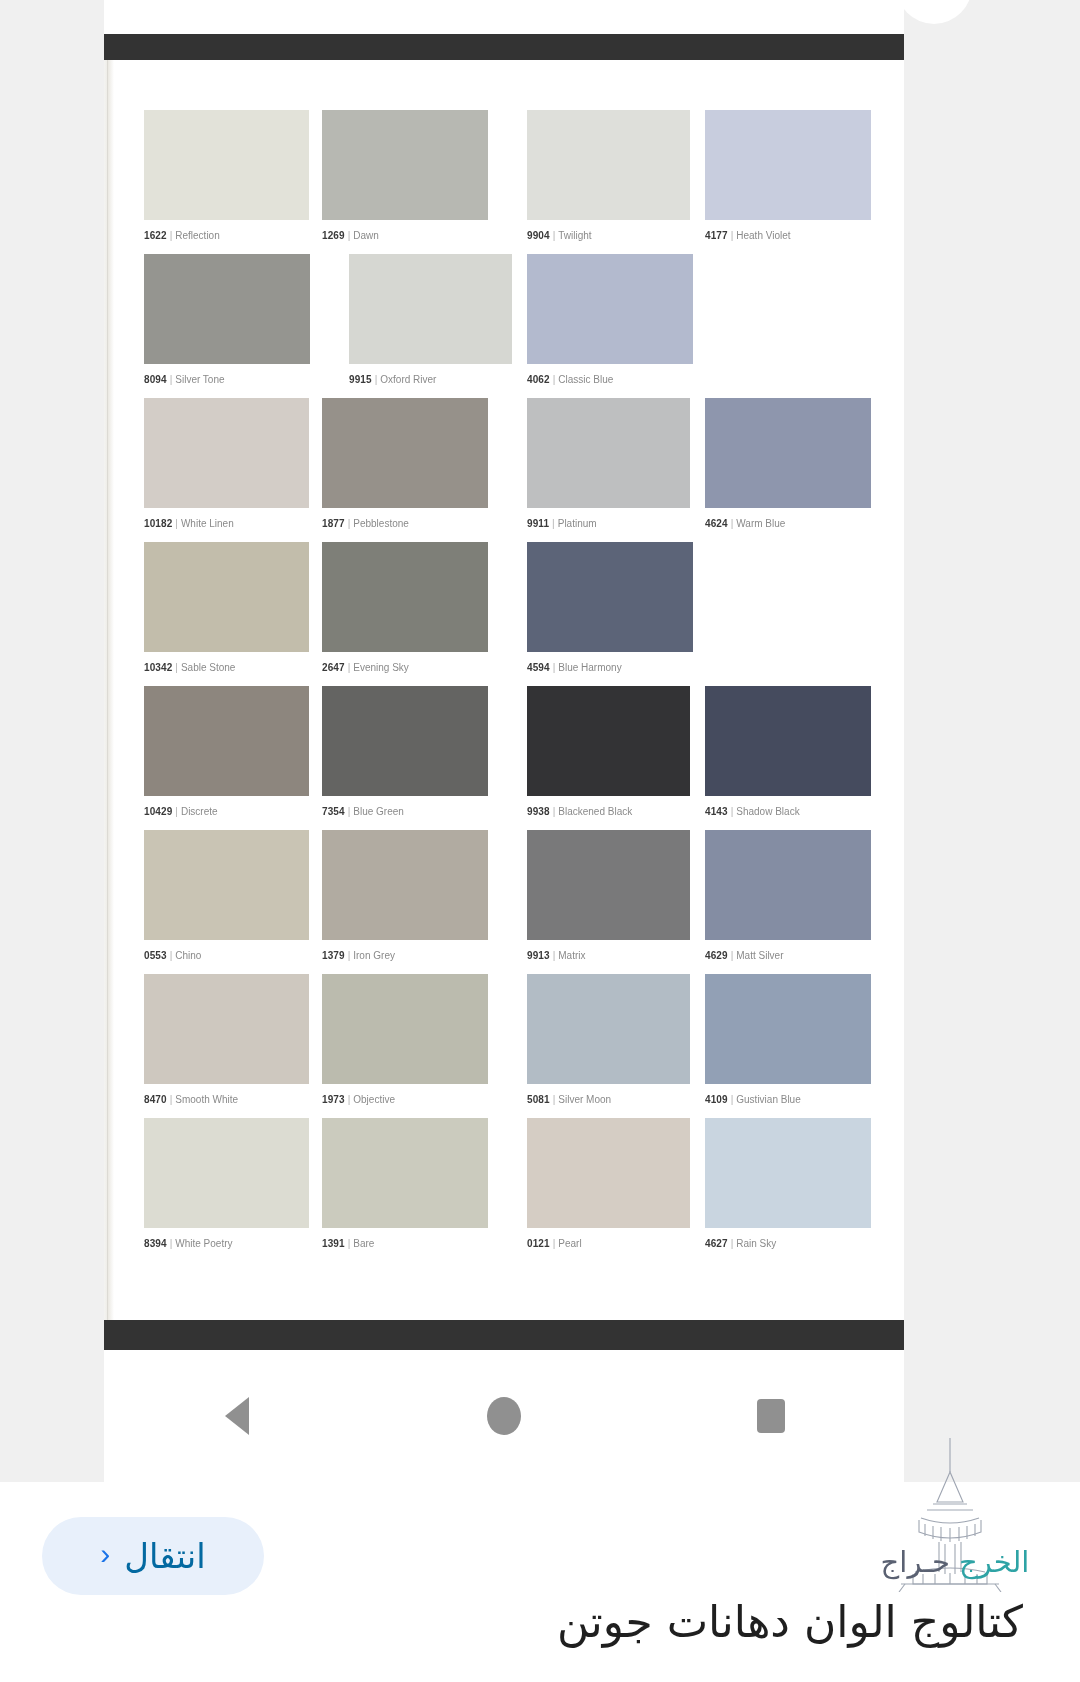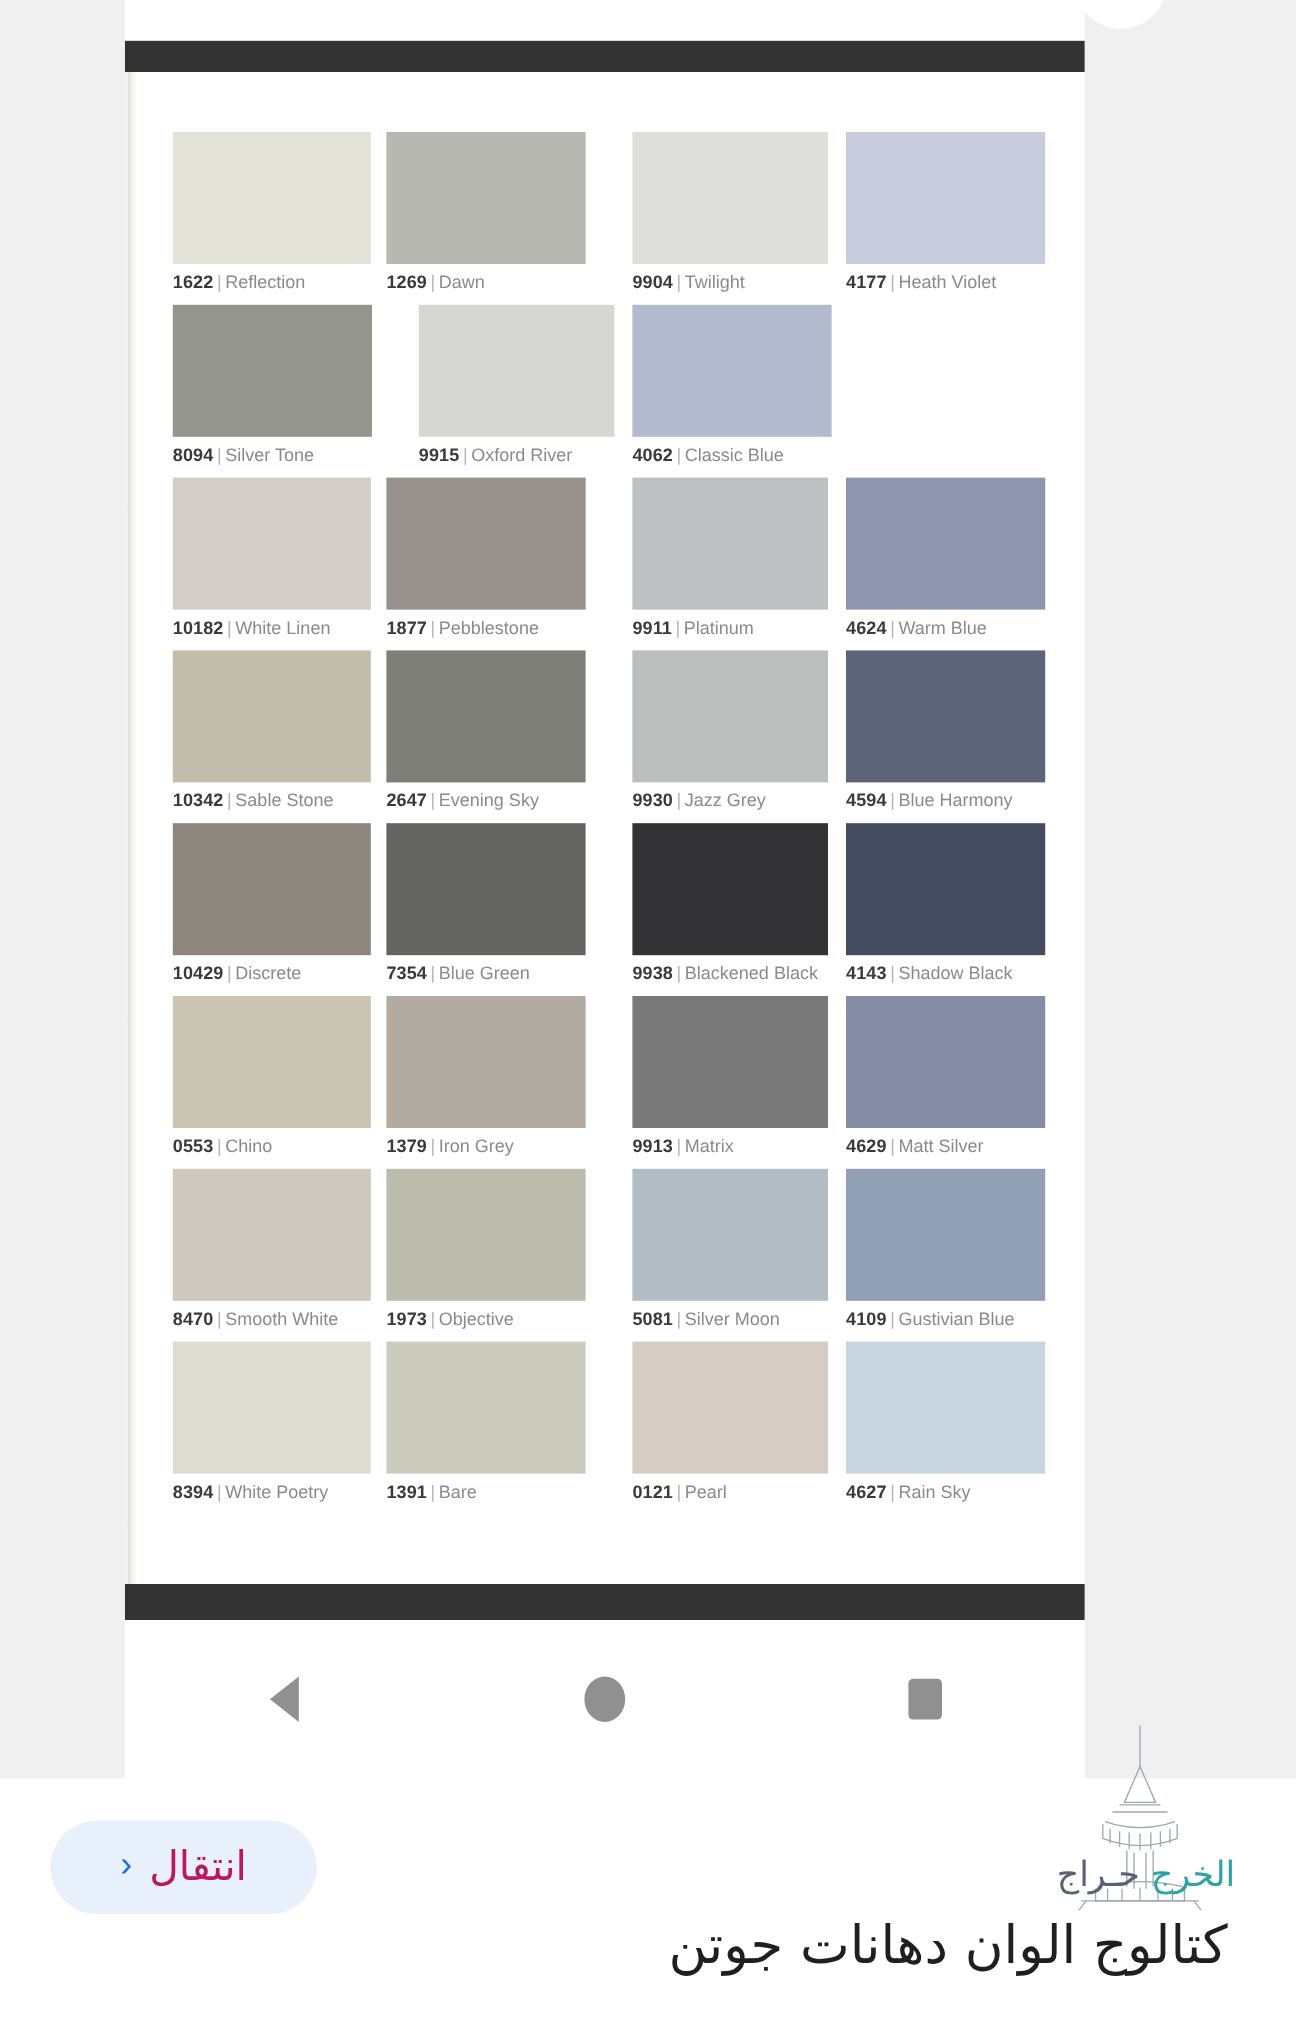--- a/index.html
+++ b/index.html
@@ -49,21 +49,21 @@
   .cell.c0{width:165px;margin-right:13px;}
   .cell.c1{width:166px;margin-right:39px;}
   .cell.c2{width:163px;margin-right:15px;}
   .cell.c3{width:166px;}
   .swatch{
     height:110px;width:100%;
     display:block;
   }
   .caption{
     margin-top:9px;
-    font-size:15px;
+    font-size:10px;
     line-height:13px;
     white-space:nowrap;
     color:#8d8d8d;
   }
   .code{
     font-weight:bold;
     color:#3a3a3a;
     letter-spacing:.1px;
   }
   .sep{
@@ -103,21 +103,21 @@
   #nav-pill{
     position:absolute;left:42px;top:1517px;
     width:222px;height:78px;
     background:#e8f0fb;
     border-radius:39px;
     display:flex;align-items:center;justify-content:center;
     gap:14px;
     direction:rtl;
   }
   #nav-pill .pill-label{
-    font-size:34px;color:#be185d;
+    font-size:34px;color:#0369a1;
     font-family:"DejaVu Sans",sans-serif;
   }
   #nav-pill .chev{
     font-size:30px;color:#1a73e8;line-height:1;
     transform:translateY(-2px);
   }
 
   
   #watermark{
     position:absolute;left:855px;top:1432px;width:190px;height:160px;
@@ -214,24 +214,20 @@
         </div>
       </div>
       <div class="grid-row">
         <div class="cell c0">
           <div class="swatch" style="background: rgb(194, 189, 171);"></div>
           <div class="caption"><span class="code">10342</span><span class="sep">|</span><span class="cname">Sable Stone</span></div>
         </div>
         <div class="cell c1">
           <div class="swatch" style="background: rgb(126, 127, 120);"></div>
           <div class="caption"><span class="code">2647</span><span class="sep">|</span><span class="cname">Evening Sky</span></div>
-        </div>
-        <div class="cell c2">
-          <div class="swatch" style="background: rgb(188, 189, 189);"></div>
-          <div class="caption"><span class="code">9930</span><span class="sep">|</span><span class="cname">Jazz Grey</span></div>
         </div>
         <div class="cell c3">
           <div class="swatch" style="background: rgb(92, 100, 120);"></div>
           <div class="caption"><span class="code">4594</span><span class="sep">|</span><span class="cname">Blue Harmony</span></div>
         </div>
       </div>
       <div class="grid-row">
         <div class="cell c0">
           <div class="swatch" style="background: rgb(141, 134, 126);"></div>
           <div class="caption"><span class="code">10429</span><span class="sep">|</span><span class="cname">Discrete</span></div>

